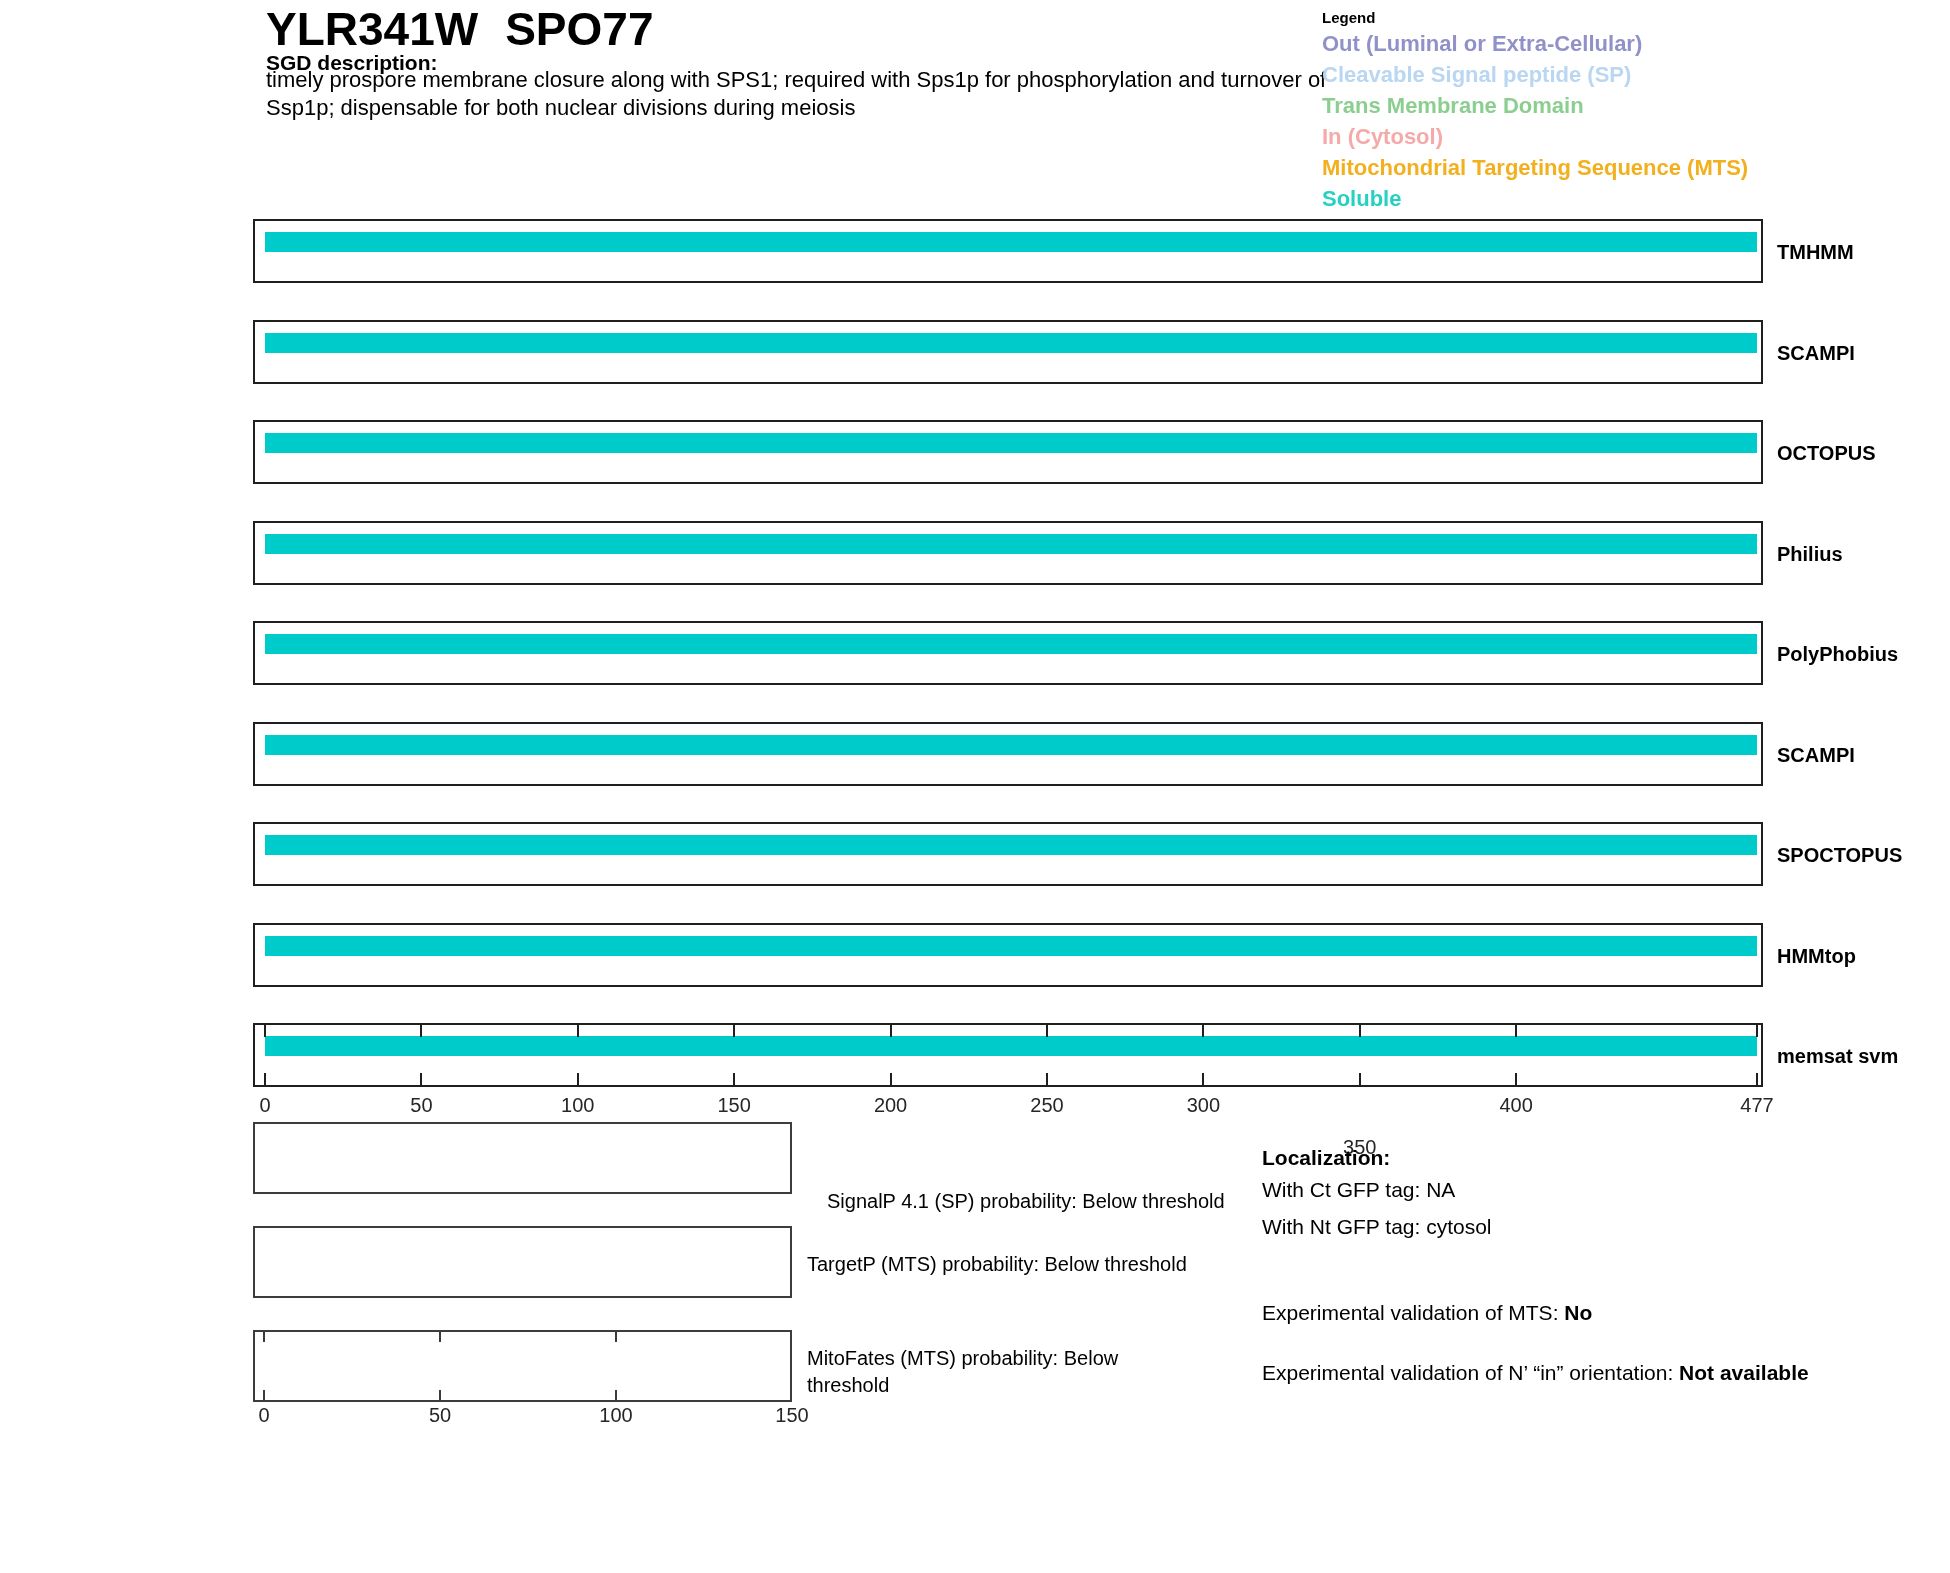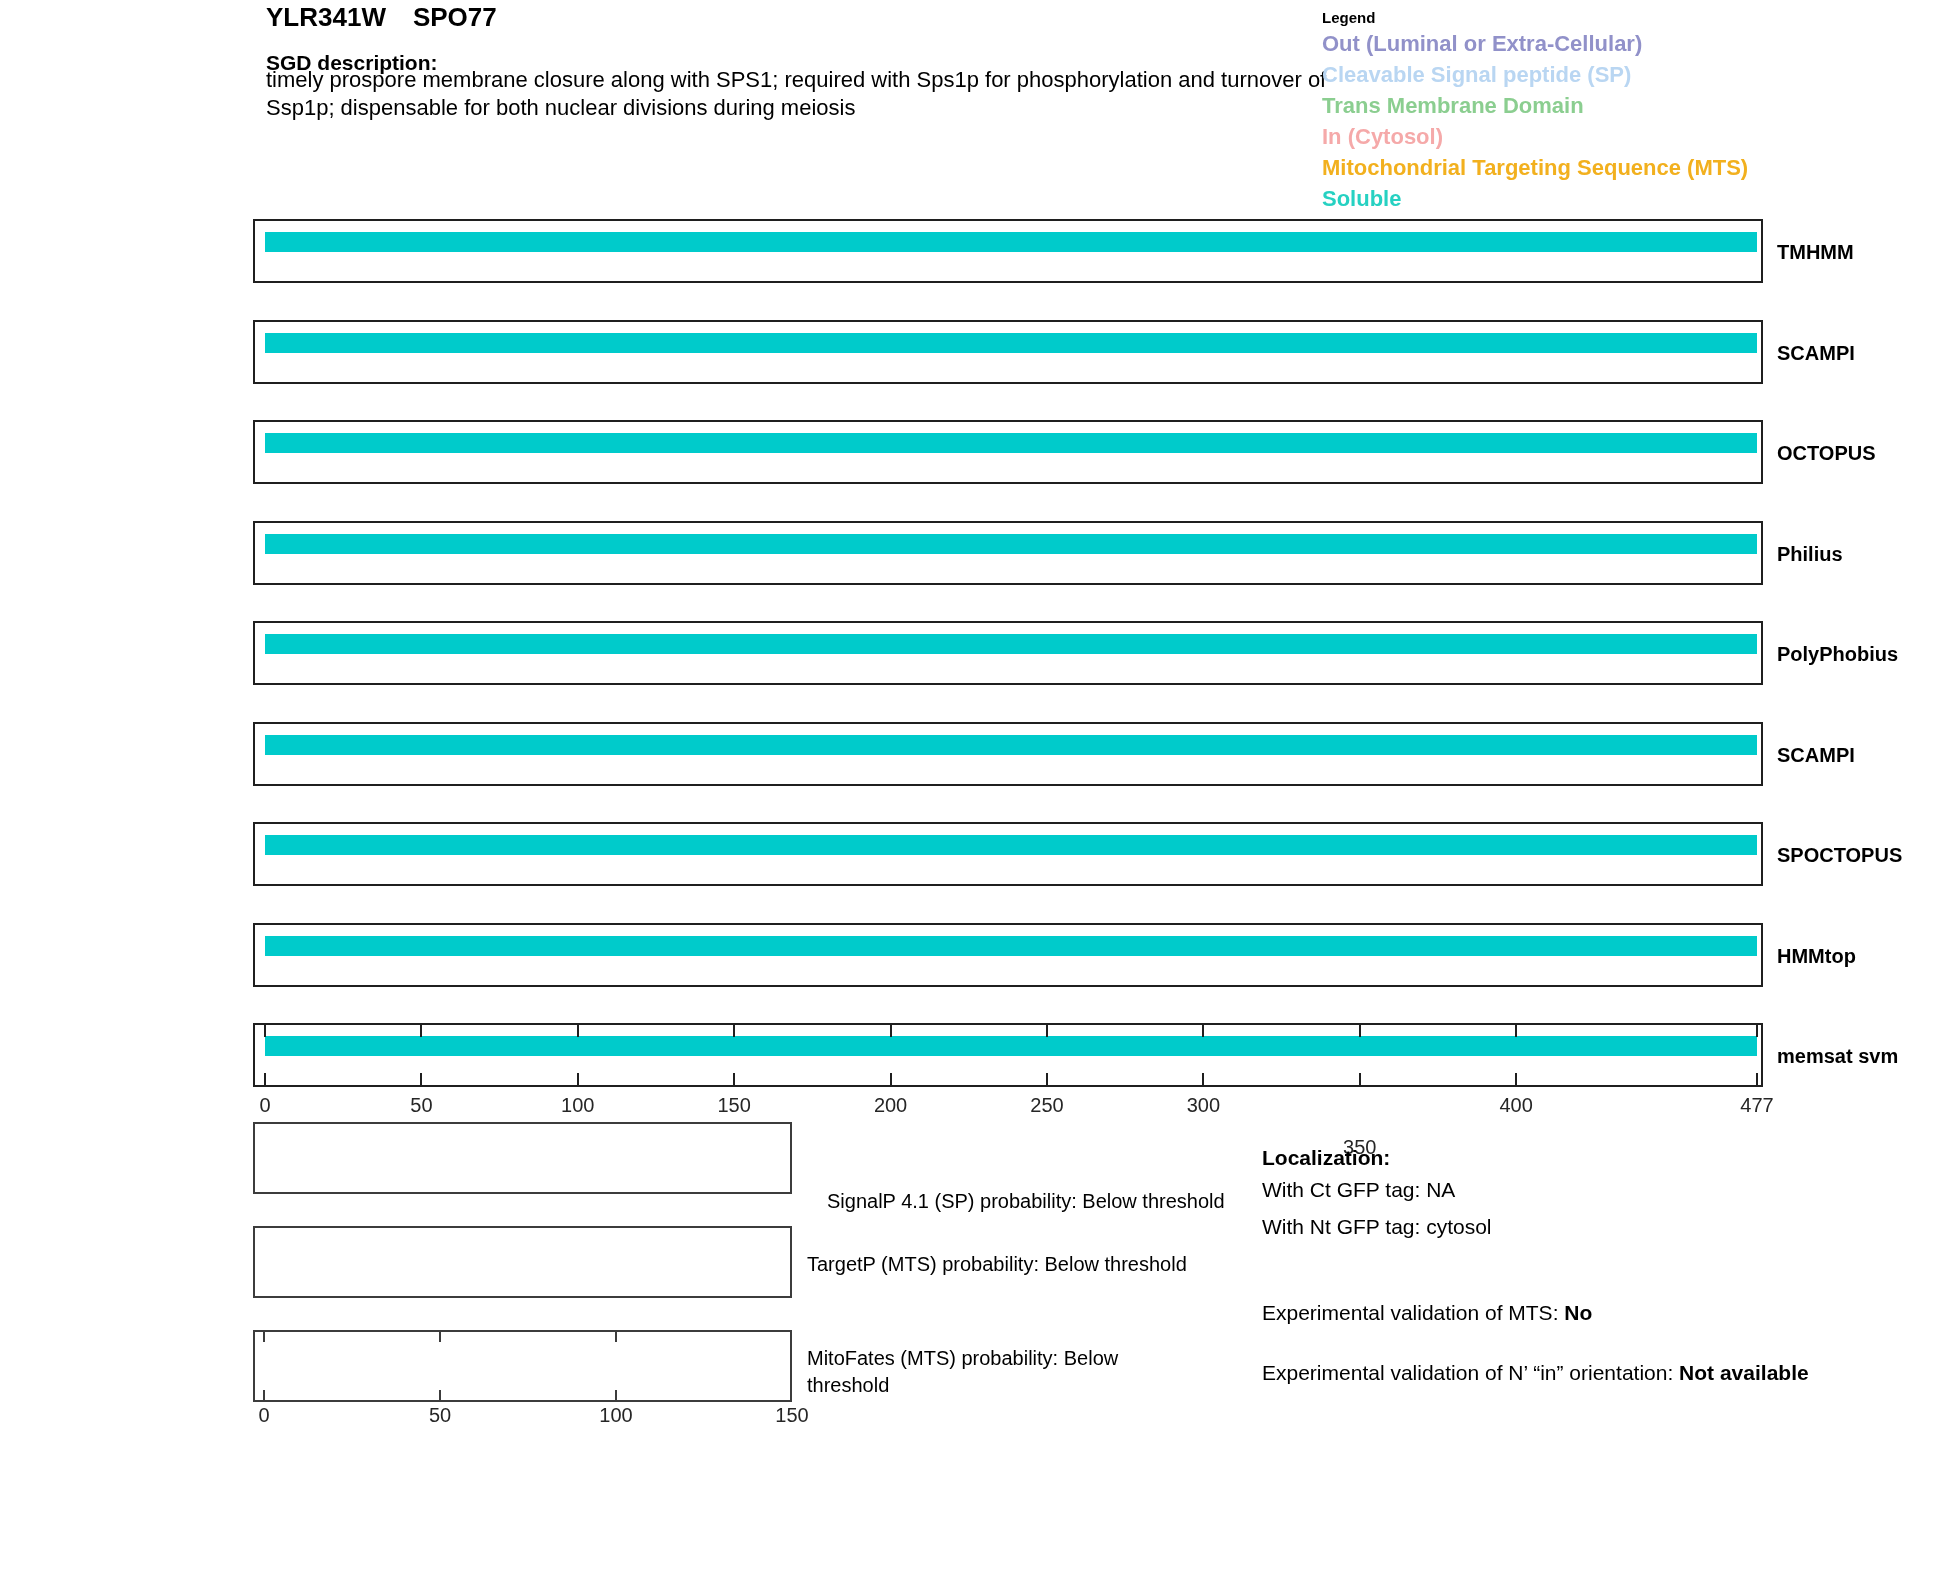--- a/index.html
+++ b/index.html
@@ -1,19 +1,19 @@
 <!DOCTYPE html>
 <html><head>
 <meta charset="utf-8">
 <style>
   html,body{margin:0;padding:0;background:#fff}
   .canvas{position:relative;width:1950px;height:1573px;background:#ffffff;
           font-family:"Liberation Sans",sans-serif;color:#000;overflow:hidden}
 
-  .title{position:absolute;left:266px;top:2px;font-size:26px;font-weight:bold;white-space:nowrap}
+  .title{position:absolute;left:266px;top:2px;font-size:46px;font-weight:bold;white-space:nowrap}
   .title .gap{margin-left:27px}
   .sgd-heading{position:absolute;left:266px;top:51px;font-size:21px;font-weight:bold}
   .desc{position:absolute;left:266px;top:66px;font-size:22px;line-height:28px}
   .desc div{white-space:nowrap}
 
   .legend{position:absolute;left:1322px;top:9px}
   .legend-h{font-size:15px;font-weight:bold;margin-bottom:2px}
   .legend-item{font-size:22px;font-weight:bold;line-height:31px;white-space:nowrap}
 
   .track{position:absolute;left:253px;width:1510px;height:64px;border:2px solid #1f1f1f;

